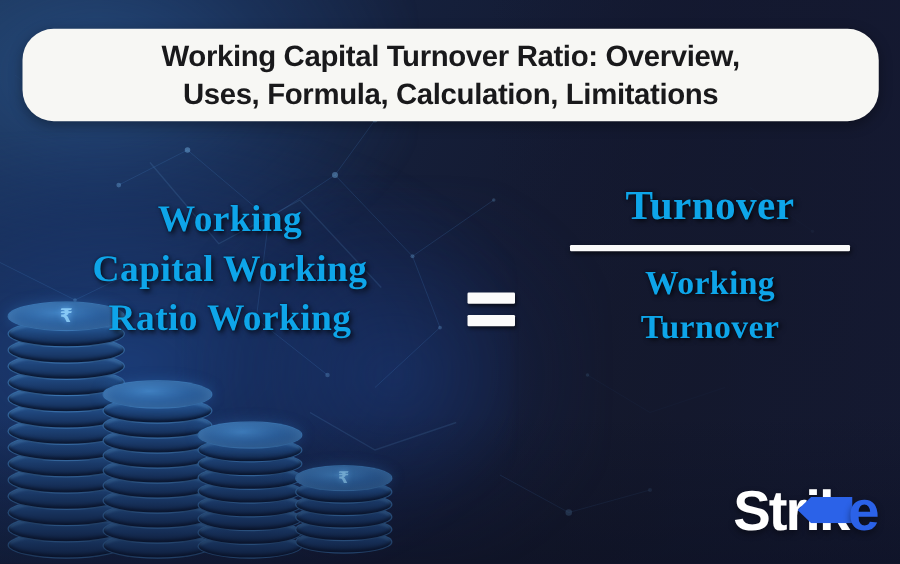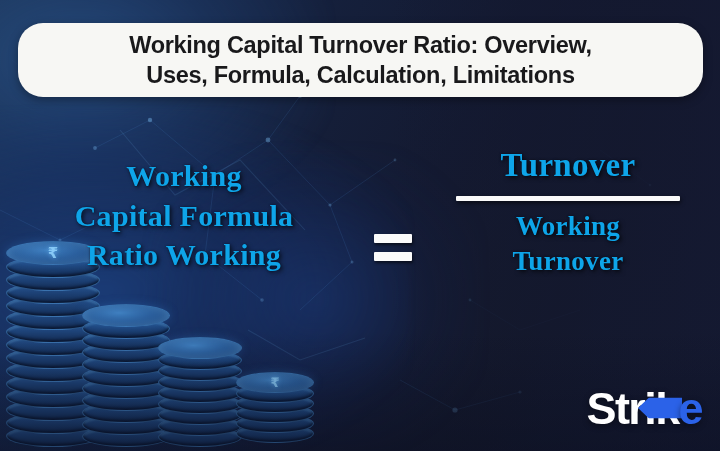--- a/index.html
+++ b/index.html
@@ -385,21 +385,21 @@
     <div class="title-text">
       <span>Working Capital Turnover Ratio: Overview,</span><br>
       <span>Uses, Formula, Calculation, Limitations</span>
     </div>
   </div>
 
   <div class="formula">
 
     <div class="lhs round-font">
       <span>Working</span><br>
-      <span>Capital Formula</span><br>
+      <span>Capital Working</span><br>
       <span>Ratio Working</span>
     </div>
 
     <div class="equals">
       <div class="bar b1"></div>
       <div class="bar b2"></div>
     </div>
 
     <div class="rhs">
       <div class="numerator round-font">

